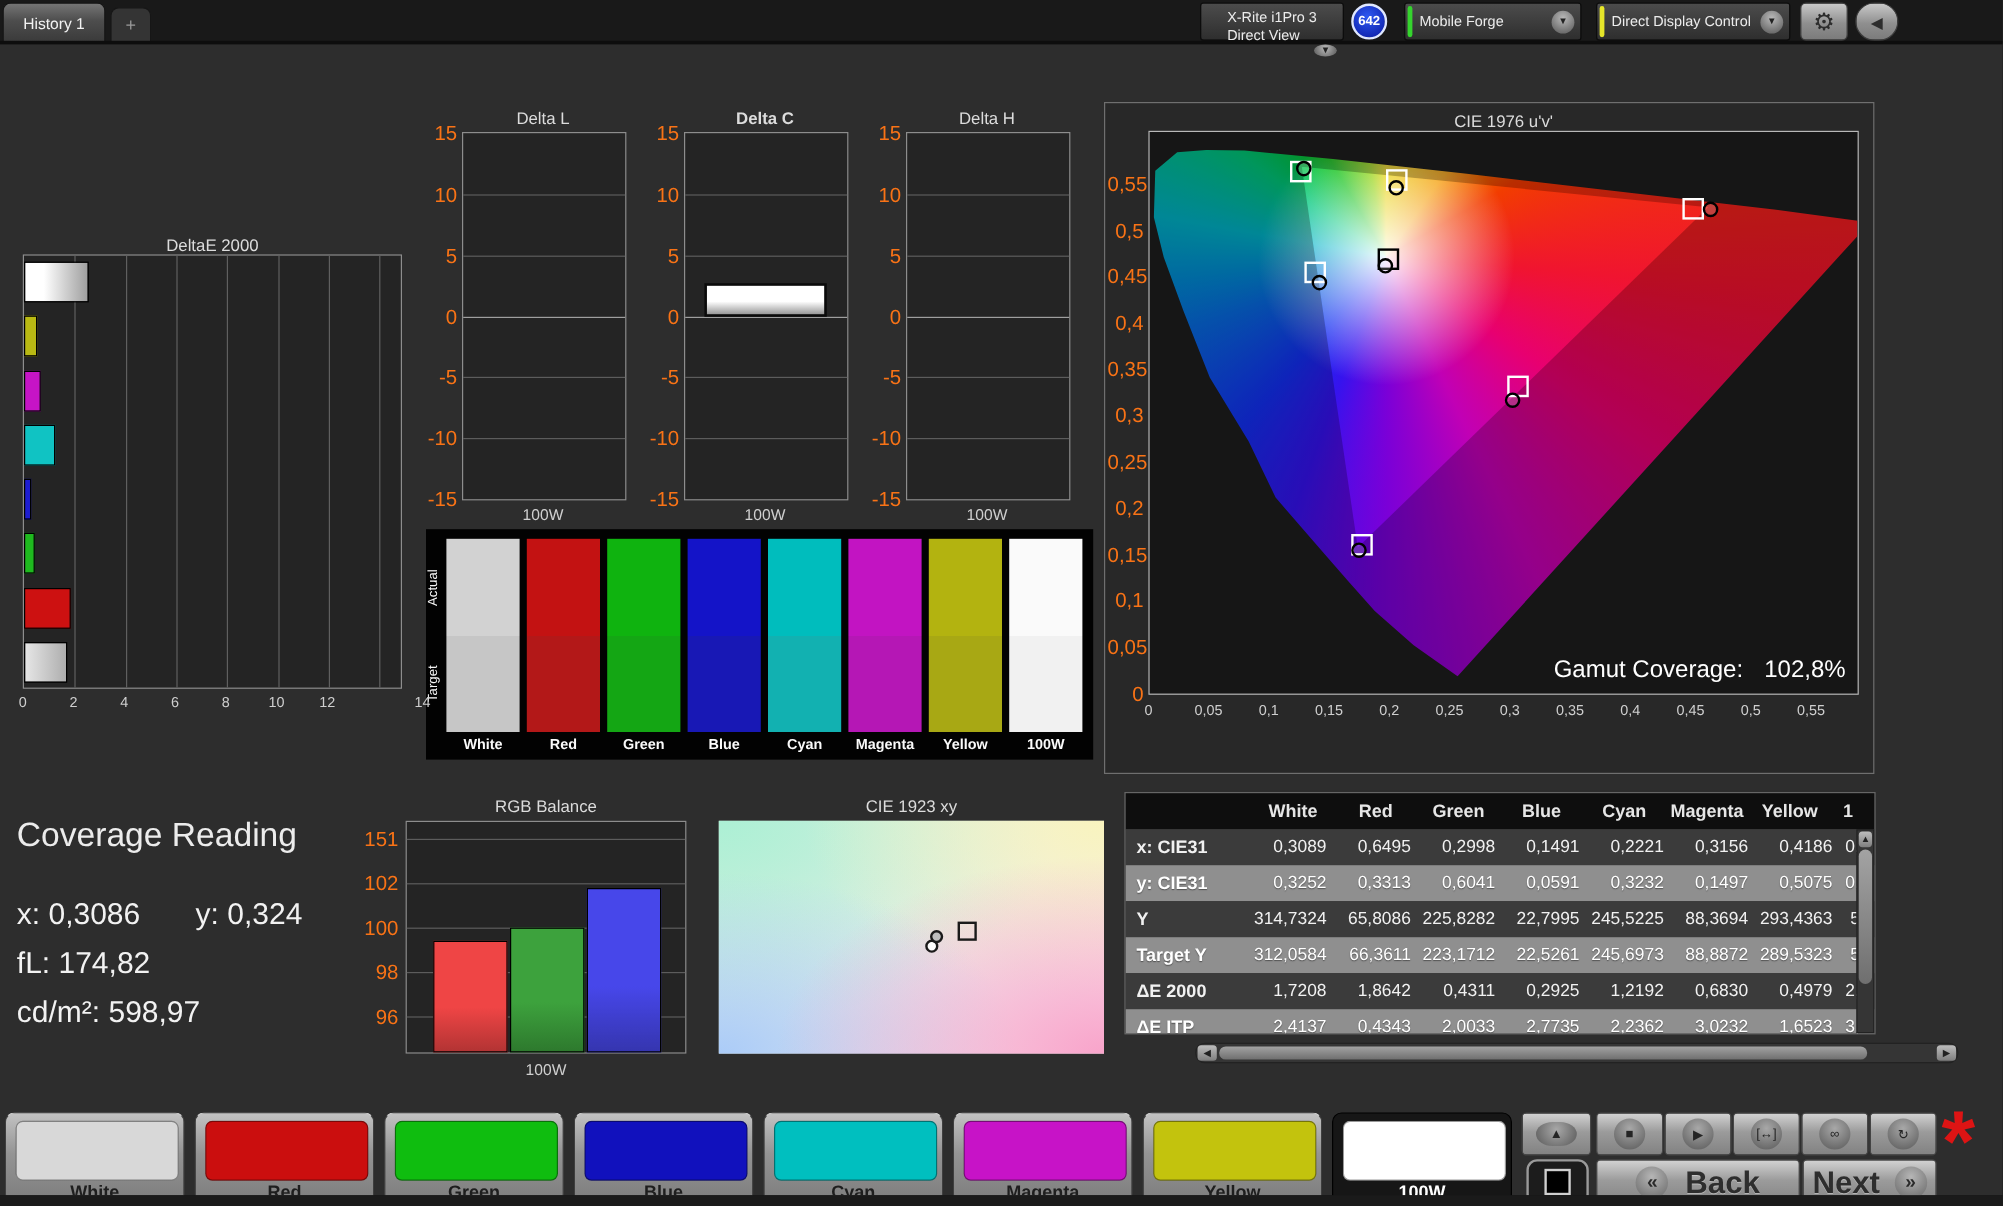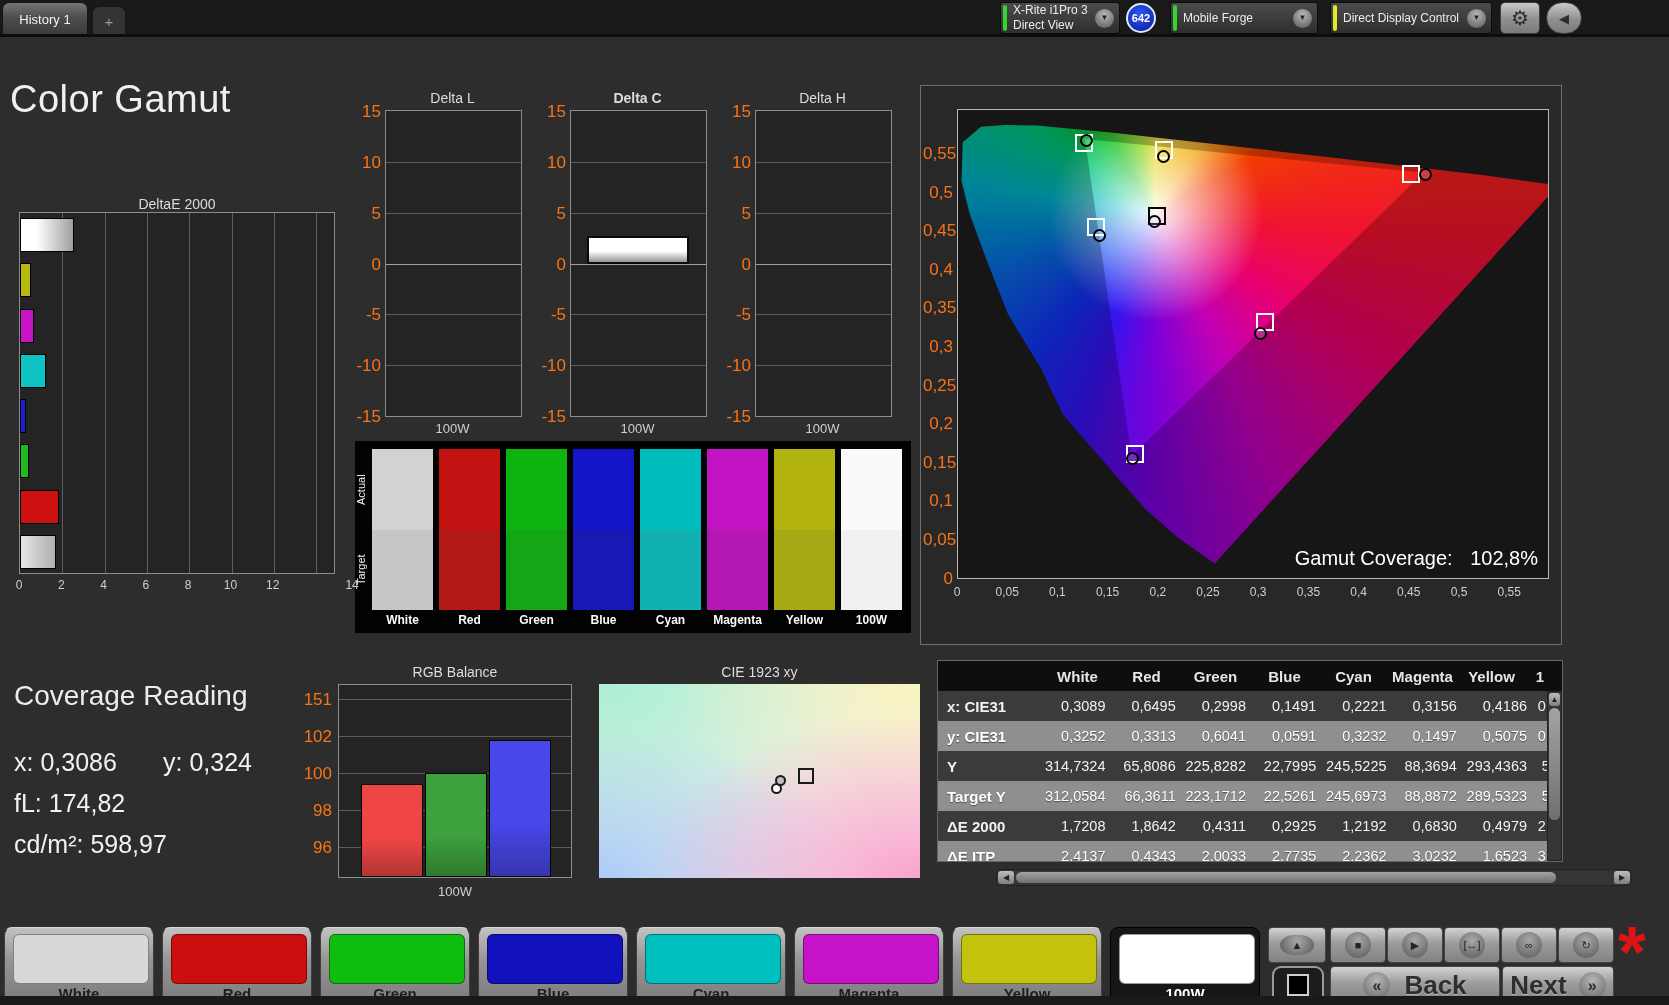--- a/index.html
+++ b/index.html
@@ -106,21 +106,21 @@
 
   <div class="abs" id="topbar"></div>
   <div class="abs tab" style="left:2px;top:2px;width:86px;height:33px;">
       <span>History 1</span>
     </div>
   <div class="abs tab add" style="left:92px;top:6px;width:34px;height:29px;">
       <span>+</span>
     </div>
   <div class="abs" id="topbar-strip"></div>
 
-  <div class="abs dd" style="left:1000px;top:2px;width:120px;height:32px;">
+  <div class="abs dd" style="left:1000px;top:2px;width:120px;height:32px;flex-direction:column;">
     <span class="stripe" style="background: rgb(53, 212, 46);"></span>
     <span><span>X-Rite i1Pro 3</span><br><span>Direct View</span></span>
     <span class="chev">▼</span>
   </div>
   <div class="abs" id="badge" style="left:1126px;top:3px;width:30px;height:30px;">
       <span>642</span>
     </div>
   <div class="abs dd" style="left:1170px;top:2px;width:148px;height:32px;">
     <span class="stripe" style="background: rgb(53, 212, 46);"></span>
     <span>Mobile Forge</span>
@@ -131,21 +131,20 @@
     <span>Direct Display Control</span>
     <span class="chev">▼</span>
   </div>
   <div class="abs roundbtn" style="left:1500px;top:2px;width:40px;height:32px;font-size:20px;">
       <span>⚙</span>
     </div>
   <div class="abs roundbtn" style="left:1546px;top:2px;width:36px;height:32px;border-radius:16px;font-size:13px;">
       <span>◀</span>
     </div>
 
-  <div class="abs" id="page-title">Color Gamut</div>
 
   <div class="abs chart-title" style="left:19px;top:196px;width:316px;">DeltaE 2000</div>
   <div class="abs plot" id="deltae-plot" style="left:19px;top:212px;width:316px;height:362px;">
       <div class="gridv" style="left: 42.3px;"></div>
       <div class="gridv" style="left: 84.6px;"></div>
       <div class="gridv" style="left: 126.9px;"></div>
       <div class="gridv" style="left: 169.2px;"></div>
       <div class="gridv" style="left: 211.5px;"></div>
       <div class="gridv" style="left: 253.8px;"></div>
       <div class="gridv" style="left: 296.1px;"></div>
@@ -185,20 +184,21 @@
       <div class="sw-label" style="left: 352px; top: 172px; width: 61px;">Magenta</div>
       <div style="position: absolute; left: 419px; top: 8px; width: 61px; height: 81px; background: rgb(179, 179, 16);"></div>
       <div style="position: absolute; left: 419px; top: 89px; width: 61px; height: 80px; background: rgb(168, 168, 20);"></div>
       <div class="sw-label" style="left: 419px; top: 172px; width: 61px;">Yellow</div>
       <div style="position: absolute; left: 486px; top: 8px; width: 61px; height: 81px; background: rgb(250, 250, 250);"></div>
       <div style="position: absolute; left: 486px; top: 89px; width: 61px; height: 80px; background: rgb(241, 241, 241);"></div>
       <div class="sw-label" style="left: 486px; top: 172px; width: 61px;">100W</div>
     </div>
 
   <div class="abs" id="cie76-panel" style="left:920px;top:85px;width:642px;height:560px;">
+    <div class="abs chart-title" style="left:36px;top:7px;width:592px;">CIE 1976 u'v'</div>
     <div class="abs" id="cie76-plot" style="left:36px;top:23px;width:592px;height:470px;background:#161616;border:1px solid #b8b8b8;">
       <div class="abs cie-bg horseshoe" style="left:0;top:0;right:0;bottom:0;filter:brightness(.74) saturate(1.05);"></div>
       <div class="abs cie-bg horseshoe gamut-tri" style="left:0;top:0;right:0;bottom:0;"></div>
       <div class="abs" id="coverage" style="right:10px;bottom:8px;">
         <span>Gamut Coverage:</span>
         <span style="margin-left:12px;">102,8%</span>
       </div>
     <div class="mk-sq" style="left: calc(21.1% - 7px); top: calc(6.6% - 7px); border-color: rgb(255, 255, 255);"></div>
         <div class="mk-dot" style="left: calc(21.5% - 5px); top: calc(6.2% - 5px);"></div>
         <div class="mk-sq" style="left: calc(34.5% - 7px); top: calc(8.1% - 7px); border-color: rgb(255, 255, 255);"></div>

